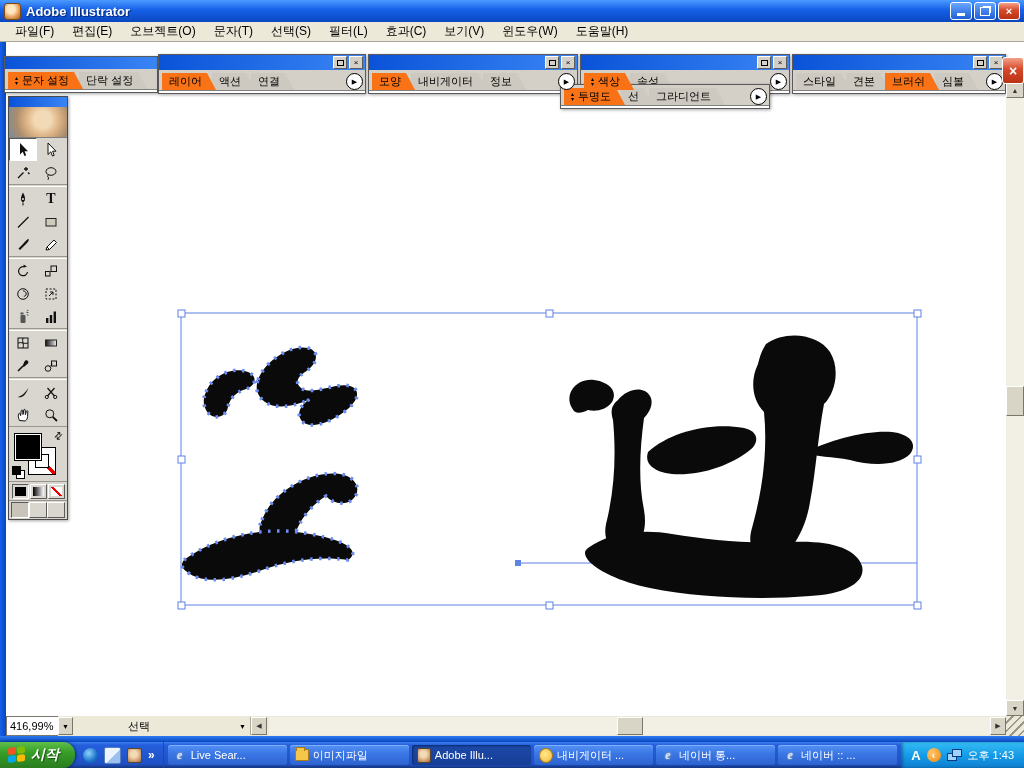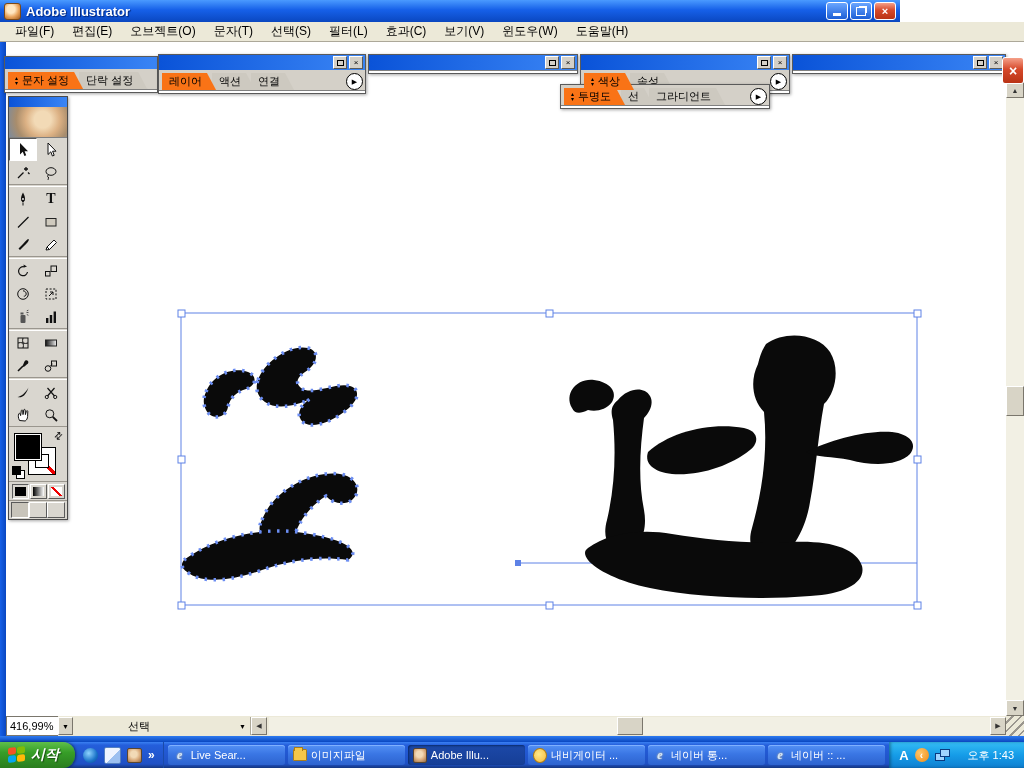--- a/index.html
+++ b/index.html
@@ -1,19 +1,19 @@
 <!DOCTYPE html>
 <html><head>
 <meta charset="utf-8">
 <style>
   html,body{margin:0;padding:0}
   body{width:1024px;height:768px;overflow:hidden;position:relative;
        font-family:"Liberation Sans","DejaVu Sans",sans-serif;background:#fff;font-size:11px;}
   
-  .titlebar{position:absolute;left:0;top:0;width:900px;height:22px;
+  .titlebar{position:absolute;left:0;top:0;width:1024px;height:22px;
     background:linear-gradient(180deg,#4a9aff 0%,#1660e8 45%,#0a47c0 100%);
     display:flex;align-items:center;padding:0 4px;box-sizing:border-box;}
   .appicon{width:15px;height:15px;border-radius:3px;margin-right:5px;
     background:radial-gradient(circle at 40% 35%,#ffe7c2 0 30%,#e8a25a 60%,#9c5a20 100%);
     border:1px solid #7c4a18;}
   .titletext{color:#fff;font-weight:bold;font-size:13px;text-shadow:1px 1px 1px #00257a;flex:1}
   .winbtn{width:20px;height:16px;margin-left:2px;border-radius:3px;border:1px solid #fff;
     display:flex;align-items:center;justify-content:center;color:#fff;font-weight:bold;font-size:11px;
     background:linear-gradient(180deg,#6aa6ff,#1d5fd6);}
   .winbtn.close{background:linear-gradient(180deg,#f5a089,#d6492a 45%,#b93315);}
@@ -115,21 +115,21 @@
   .venusicon{width:13px;height:13px;border-radius:2px;background:radial-gradient(circle at 45% 40%,#f2dab6 0 30%,#d8a878 60%,#8c6a4a 100%);border:1px solid #5a4630}
   .duckicon{width:13px;height:13px;border-radius:50%;background:radial-gradient(circle at 40% 40%,#ffe98a,#f5b93a);border:1px solid #b07c12}
   .tray{height:100%;display:flex;align-items:center;gap:6px;padding:0 10px 0 10px;
     background:linear-gradient(180deg,#35bdf5 0%,#159ce8 50%,#0f7fd0 100%);box-shadow:inset 2px 0 3px rgba(0,0,0,.3);color:#fff}
   .ime{font-weight:bold;font-size:13px}
   .traychev{width:14px;height:14px;border-radius:50%;background:radial-gradient(circle at 35% 35%,#ffc66a,#f08a12);
     display:flex;align-items:center;justify-content:center;color:#fff;font-weight:bold;font-size:10px}
   .netic{width:15px;height:12px;position:relative}
   .netic i{position:absolute;width:8px;height:6px;background:#9fd4ff;border:1px solid #0a3a80}
   .netic i:first-child{left:0;top:4px}.netic i:last-child{right:0;top:0}
-  .timetxt{font-size:11px;margin-left:12px}
+  .timetxt{font-size:11px;margin-left:0}
 </style>
 </head>
 <body>
 
 <div class="titlebar">
   <div class="appicon"></div>
   <div class="titletext">Adobe Illustrator</div>
   <div class="winbtn">
       <div class="minglyph"></div>
     </div>
@@ -234,20 +234,34 @@
 
   <div class="palette" style="left:368px;top:12px;width:208px">
     <div class="pal-title tall">
       <div class="pbtn">
           <span class="pbox"></span>
         </div>
       <div class="pbtn">
           <span>×</span>
         </div>
     </div>
+    <div class="tabstrip">
+      <div class="tab active">
+          <span>모양</span>
+        </div>
+      <div class="tab">
+          <span>내비게이터</span>
+        </div>
+      <div class="tab">
+          <span>정보</span>
+        </div>
+      <div class="flyout">
+          <span>▶</span>
+        </div>
+    </div>
     <div class="pal-bottom"></div>
   </div>
 
   <div class="palette" style="left:580px;top:12px;width:208px">
     <div class="pal-title tall">
       <div class="pbtn">
           <span class="pbox"></span>
         </div>
       <div class="pbtn">
           <span>×</span>
@@ -293,20 +307,37 @@
     <div class="pal-bottom"></div>
   </div>
 
   <div class="palette" style="left:792px;top:12px;width:212px">
     <div class="pal-title tall">
       <div class="pbtn">
           <span class="pbox"></span>
         </div>
       <div class="pbtn">
           <span>×</span>
+        </div>
+    </div>
+    <div class="tabstrip">
+      <div class="tab">
+          <span>스타일</span>
+        </div>
+      <div class="tab">
+          <span>견본</span>
+        </div>
+      <div class="tab active">
+          <span>브러쉬</span>
+        </div>
+      <div class="tab">
+          <span>심볼</span>
+        </div>
+      <div class="flyout">
+          <span>▶</span>
         </div>
     </div>
     <div class="pal-bottom"></div>
   </div>
 
   <div class="bigclose">
       <span>×</span>
     </div>
 
   <div class="toolbox">

